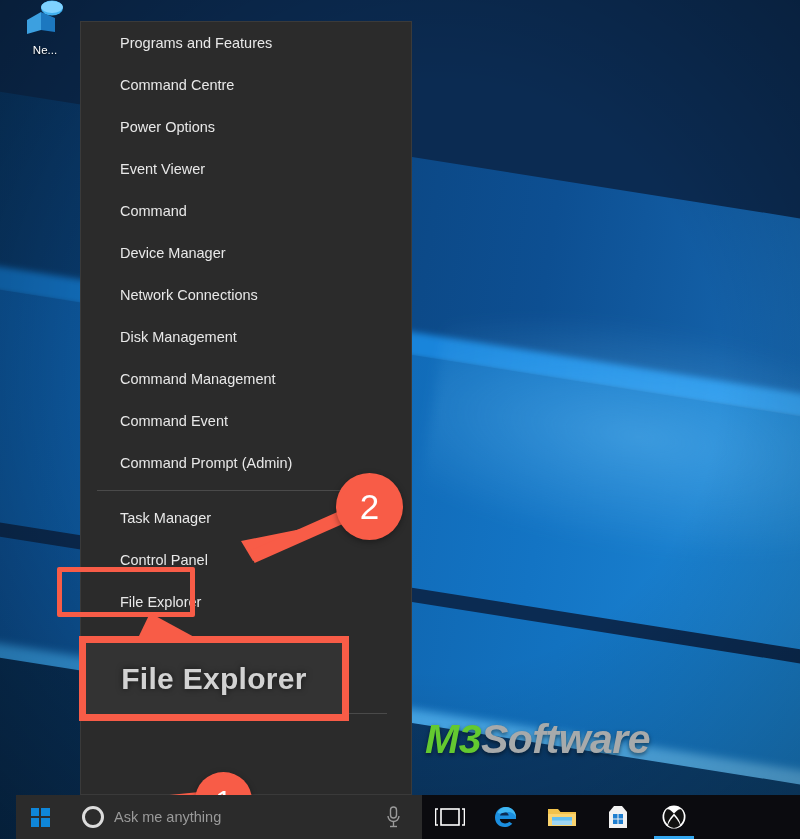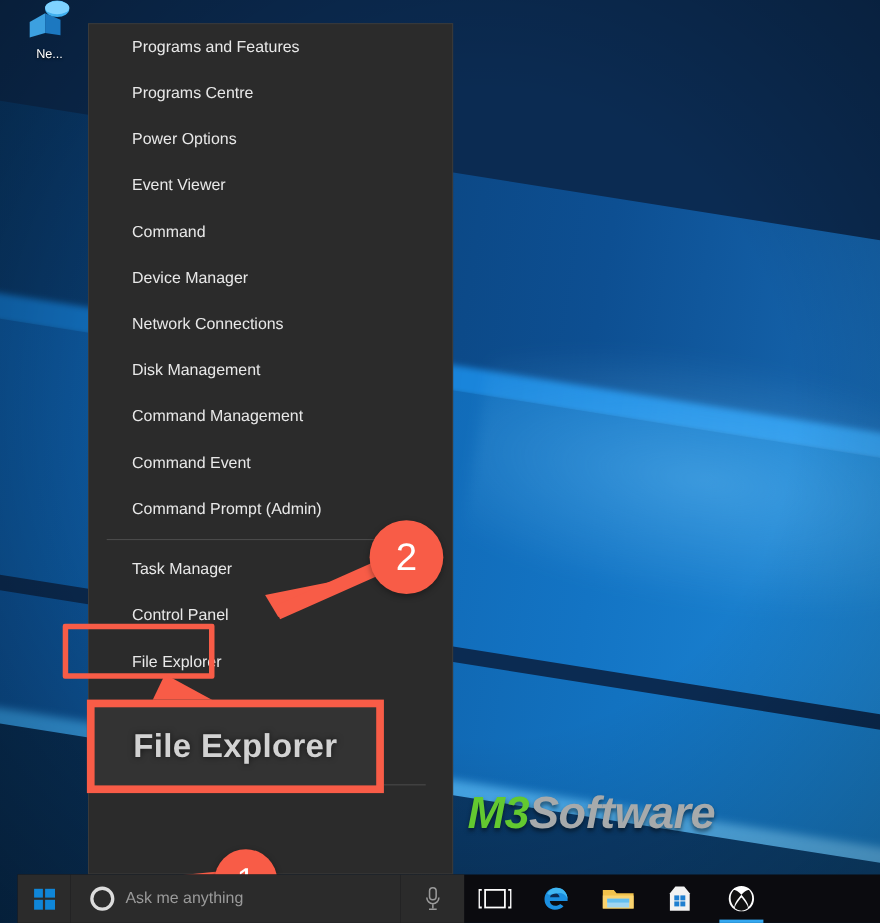--- a/index.html
+++ b/index.html
@@ -175,21 +175,21 @@
   </div>
   <div class="label">Ne...</div>
 </div>
 
 <div id="watermark">
   <span class="m3">M3</span><span class="sw">Software</span>
 </div>
 
 <div id="winx">
   <div class="mi">Programs and Features</div>
-  <div class="mi">Programs Centre</div>
+  <div class="mi">Command Centre</div>
   <div class="mi">Power Options</div>
   <div class="mi">Event Viewer</div>
   <div class="mi">Command</div>
   <div class="mi">Device Manager</div>
   <div class="mi">Network Connections</div>
   <div class="mi">Disk Management</div>
   <div class="mi">Command Management</div>
   <div class="mi">Command Event</div>
   <div class="mi">Command Prompt (Admin)</div>
   <div class="sep"></div>

